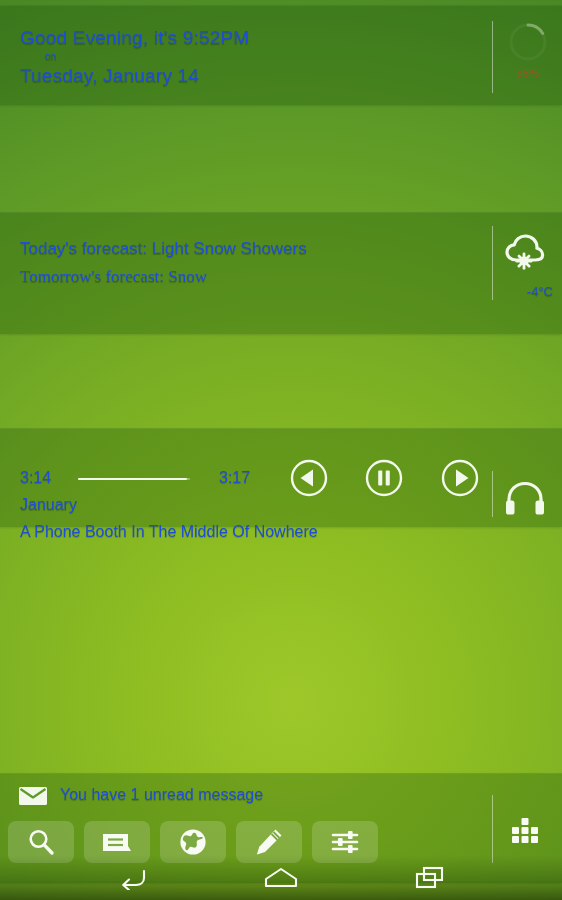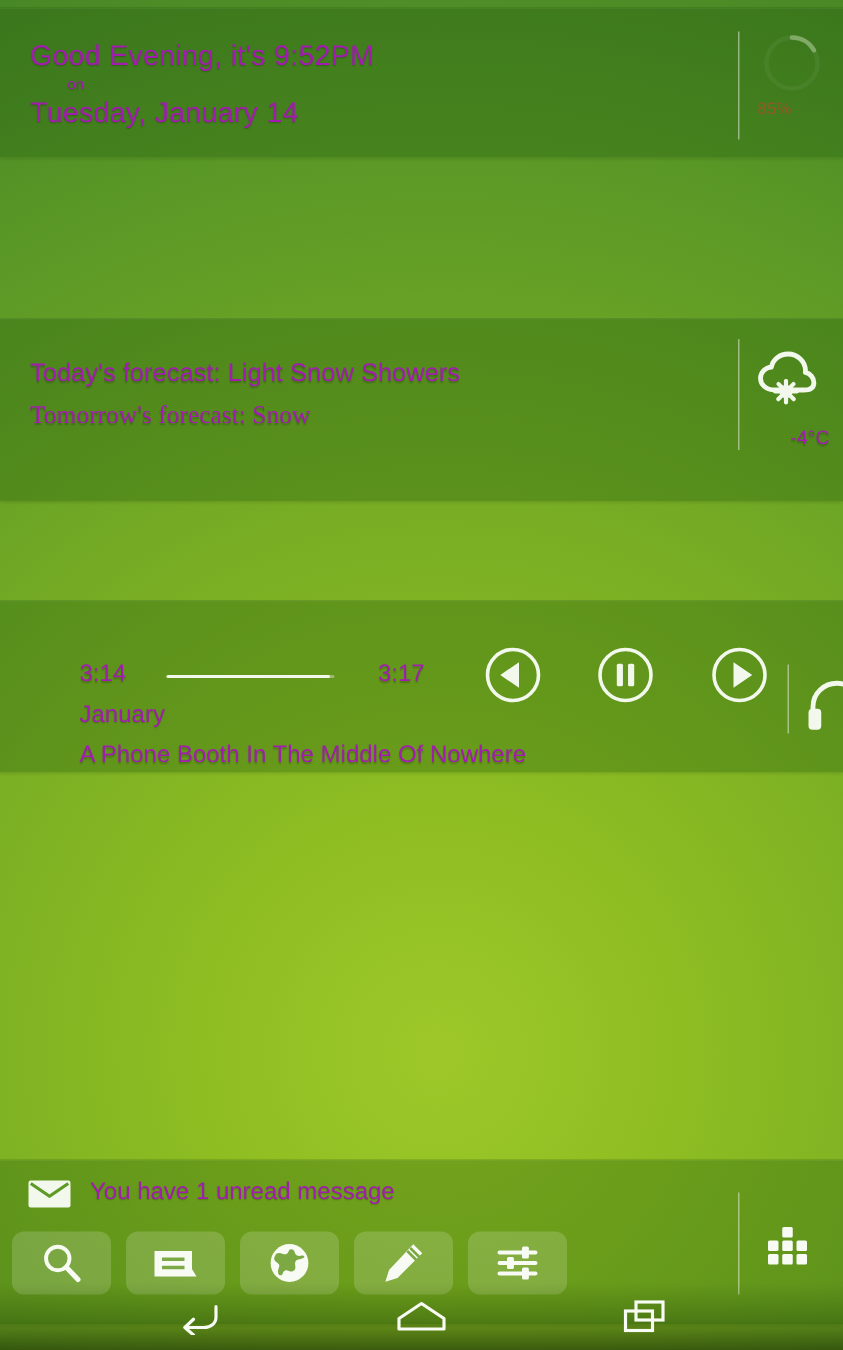--- a/index.html
+++ b/index.html
@@ -23,44 +23,44 @@
                0 1px 2px rgba(0,0,0,0.12);
   }
   .panel-inner { position:relative; width:100%; height:100%; }
 
   .divider {
     position:absolute;
     width:1px;
     background:rgba(255,255,255,0.45);
   }
 
-  .txt { color:#a21caf; text-shadow:0 1px 1px rgba(0,0,0,0.22); font-weight:300; }
+  .txt { color:#1d4ed8; text-shadow:0 1px 1px rgba(0,0,0,0.22); font-weight:300; }
 
   
   #greeting-widget { top:5px; height:100px; }
   .greet-line1 { position:absolute; left:20px; top:22px; font-size:19px; letter-spacing:.2px; }
   .greet-on    { position:absolute; left:45px; top:46px; font-size:10px; }
   .greet-line2 { position:absolute; left:20px; top:60px; font-size:19px; letter-spacing:.2px; }
   #greeting-divider { left:492px; top:16px; height:72px; }
   .batt-wrap { position:absolute; left:505px; top:14px; width:46px; height:76px; }
   .batt-arc  { position:absolute; left:0; top:0; }
-  .batt-pct  { position:absolute; left:0; top:48px; width:46px; 
+  .batt-pct  { position:absolute; left:0; top:48px; width:46px; text-align:center;
                font-size:11px; color:#a0522d; opacity:.85; letter-spacing:.3px; }
 
   
   #weather-widget { top:212px; height:122px; }
   .wx-line1 { position:absolute; left:20px; top:27px; font-size:17px; }
   .wx-line2 { position:absolute; left:20px; top:55px; font-size:17px;font-family:Liberation Serif, serif; }
   #weather-divider { left:492px; top:14px; height:74px; }
   .wx-icon { position:absolute; left:504px; top:22px; }
   .wx-temp { position:absolute; left:497px; top:72px; width:56px; text-align:right;
              font-size:13px; }
 
   
-  #music-widget { top:400px; height:115px;padding-left:33px; }
+  #music-widget { top:428px; height:99px; }
   .mu-elapsed { position:absolute; left:20px; top:41px; font-size:16px; }
   .mu-total   { position:absolute; left:219px; top:41px; font-size:16px; }
   .mu-track-bar {
     position:absolute; left:78px; top:50px; width:112px; height:2px;
     background:rgba(255,255,255,0.35); border-radius:2px;
   }
   .mu-progress { position:absolute; left:0; top:0; height:2px; width:97%;
                  background:#f2f8ec; border-radius:2px; }
   .mu-artist { position:absolute; left:20px; top:68px; font-size:16px; }
   .mu-title  { position:absolute; left:20px; top:95px; font-size:16px; }

